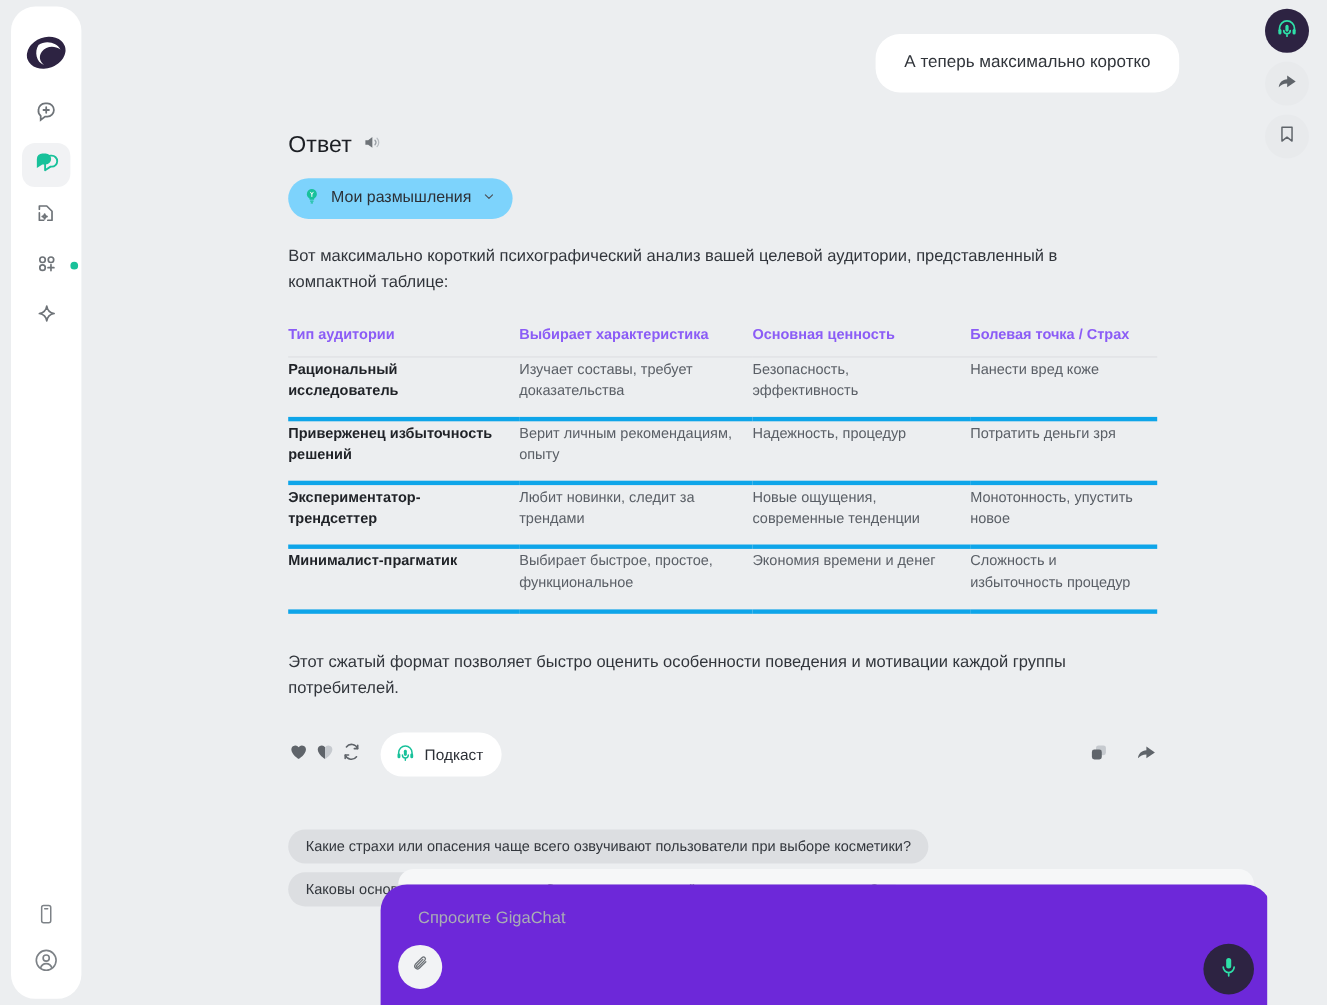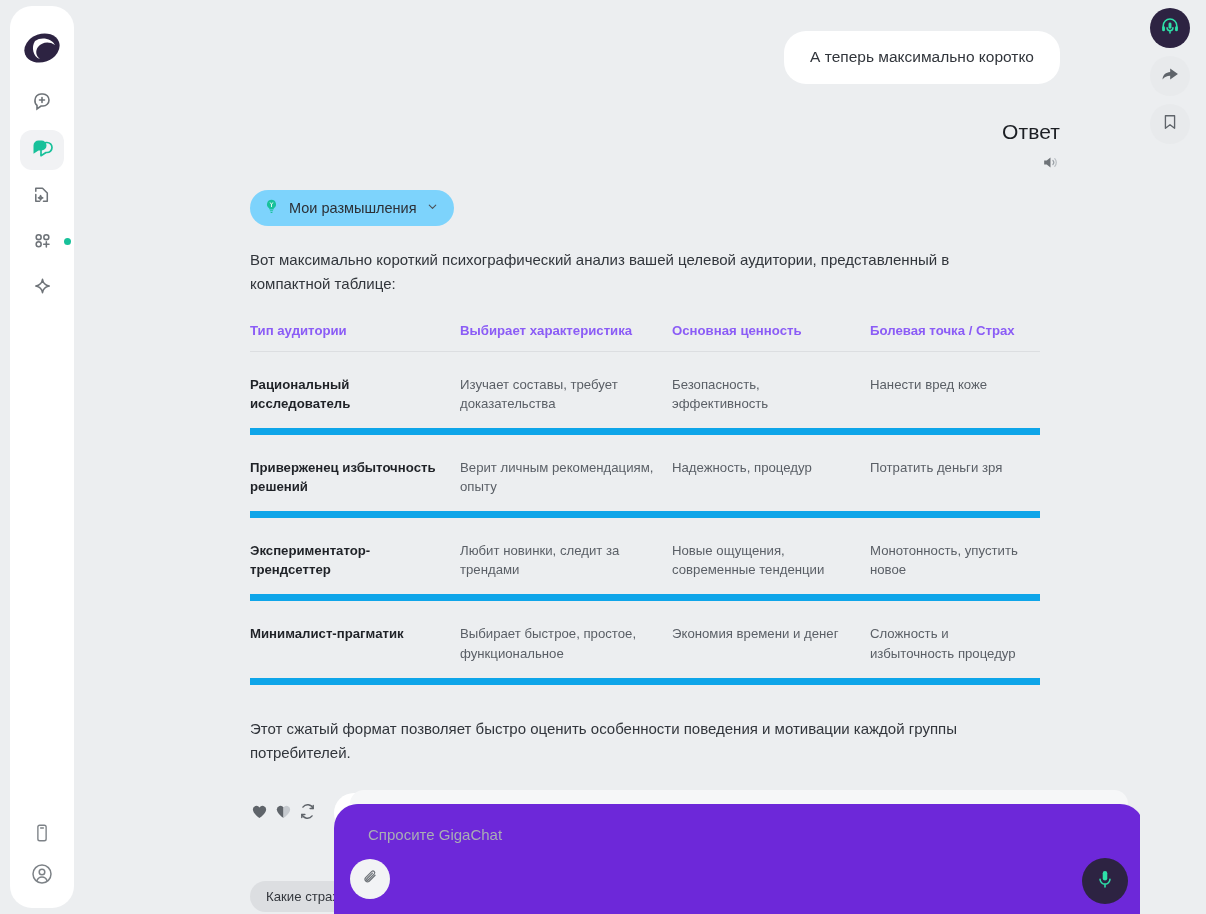--- a/index.html
+++ b/index.html
@@ -46,21 +46,21 @@
   }
   .rr-btn {
     width: 40px; height: 40px; border-radius: 50%;
     display: flex; align-items: center; justify-content: center;
     background: #e8eaec; cursor: pointer;
   }
   .rr-btn.podcast { background: #2d2342; }
 
   
   .main {
-    position: absolute; left: 84px; top: 0;
+    position: absolute; left: 96px; top: 0;
     width: 1056px; height: 914px;
     overflow: hidden;
   }
   .content {
     position: relative;
     padding: 0 80px 0 166px;
     width: 100%;
   }
 
   
@@ -70,23 +70,22 @@
     border-radius: 22px;
     padding: 16px 26px;
     font-size: 15.5px;
     color: #31353b;
     max-width: 640px;
     line-height: 1.35;
   }
 
   
   .answer-head {
-    display: flex; align-items: flex-end; gap: 9px;
+    display: flex; align-items: flex-start; gap: 9px;
     margin-top: 36px;
-    flex-direction: column;
   }
   .answer-title { font-size: 21px; color: #1c1f24; font-weight: 400; letter-spacing: .1px; }
 
   .think-chip {
     display: inline-flex; align-items: center; gap: 9px;
     background: #7dd3fc;
     border-radius: 19px;
     padding: 8px 15px 8px 13px;
     margin-top: 18px;
     font-size: 14.5px; color: #2c3036;
@@ -113,24 +112,24 @@
     text-align: left;
     font-size: 13.2px;
     font-weight: 700;
     color: #8b5cf6;
     padding: 0 12px 13px 0;
     border-bottom: 1px solid #dcdee1;
   }
   table.psy td {
     font-size: 13.2px;
     color: #5a5f66;
-    padding: 23px 12px 15px 0;
+    padding: 1px 12px 15px 0;
     vertical-align: top;
     line-height: 1.45;
-    border-bottom: 7px solid #0ea5e9;
+    border-bottom: 4px solid #0ea5e9;
   }
   table.psy td.firstcol { color: #1f2227; font-weight: 700; }
   table.psy col.c1 { width: 210px; }
   table.psy col.c2 { width: 212px; }
   table.psy col.c3 { width: 198px; }
   table.psy col.c4 { width: 170px; }
 
   
   .actions {
     margin-top: 28px;

